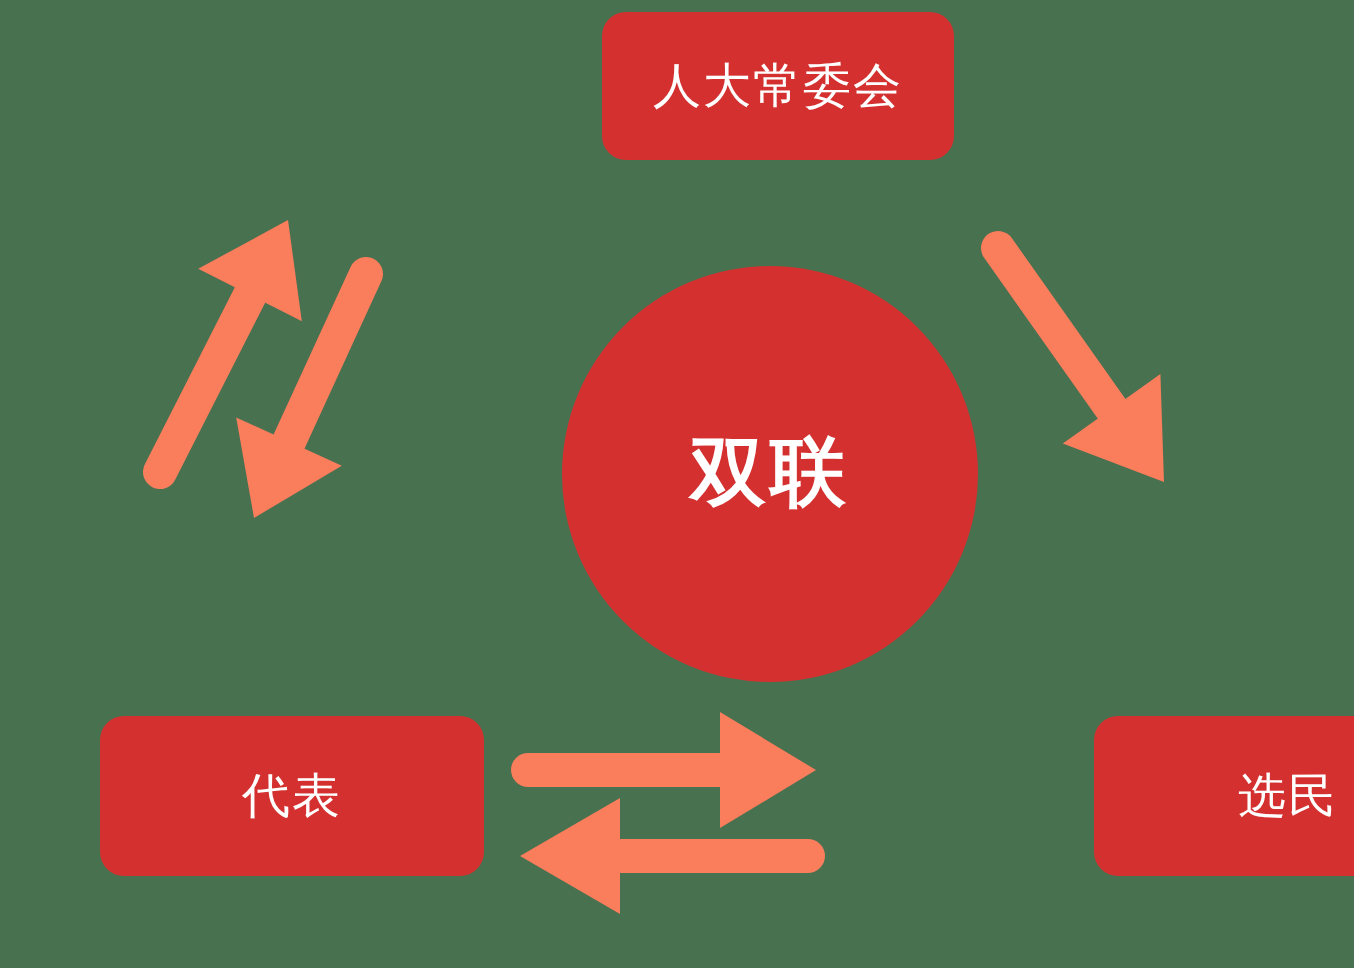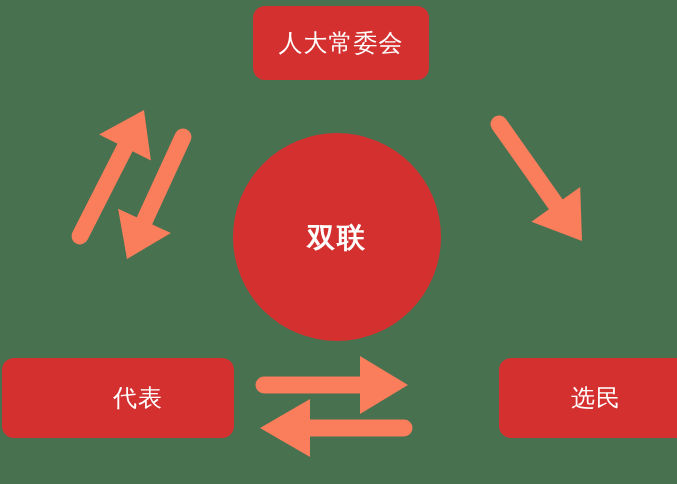--- a/index.html
+++ b/index.html
@@ -33,39 +33,40 @@
     stroke: none;
   }
   .node {
     position: absolute;
     background: var(--node, #d3302f);
     color: var(--text, #ffffff);
     display: flex;
     align-items: center;
     justify-content: center;
     text-align: left;
+    margin-left: 48px;
   }
   .box {
     border-radius: 12px;
     font-size: 24px;
     letter-spacing: 1px;
     font-weight: 400;
   }
   .box-top    { left: 253px; top: 6px;   width: 176px; height: 74px; }
-  .box-left   { left: 2px;   top: 358px; width: 192px; height: 80px; padding-left: 40px; }
+  .box-left   { left: 2px;   top: 358px; width: 192px; height: 80px; }
   .box-right  { left: 499px; top: 358px; width: 194px; height: 80px; }
   .circle {
     left: 233px;
     top: 133px;
     width: 208px;
     height: 208px;
     border-radius: 50%;
   }
   .circle-label {
-    font-size: 28px;
+    font-size: 38px;
     font-weight: 700;
     line-height: 43px;
     letter-spacing: 2px;
   }
 </style>
 </head>
 <body>
 
 <div class="canvas">
 

